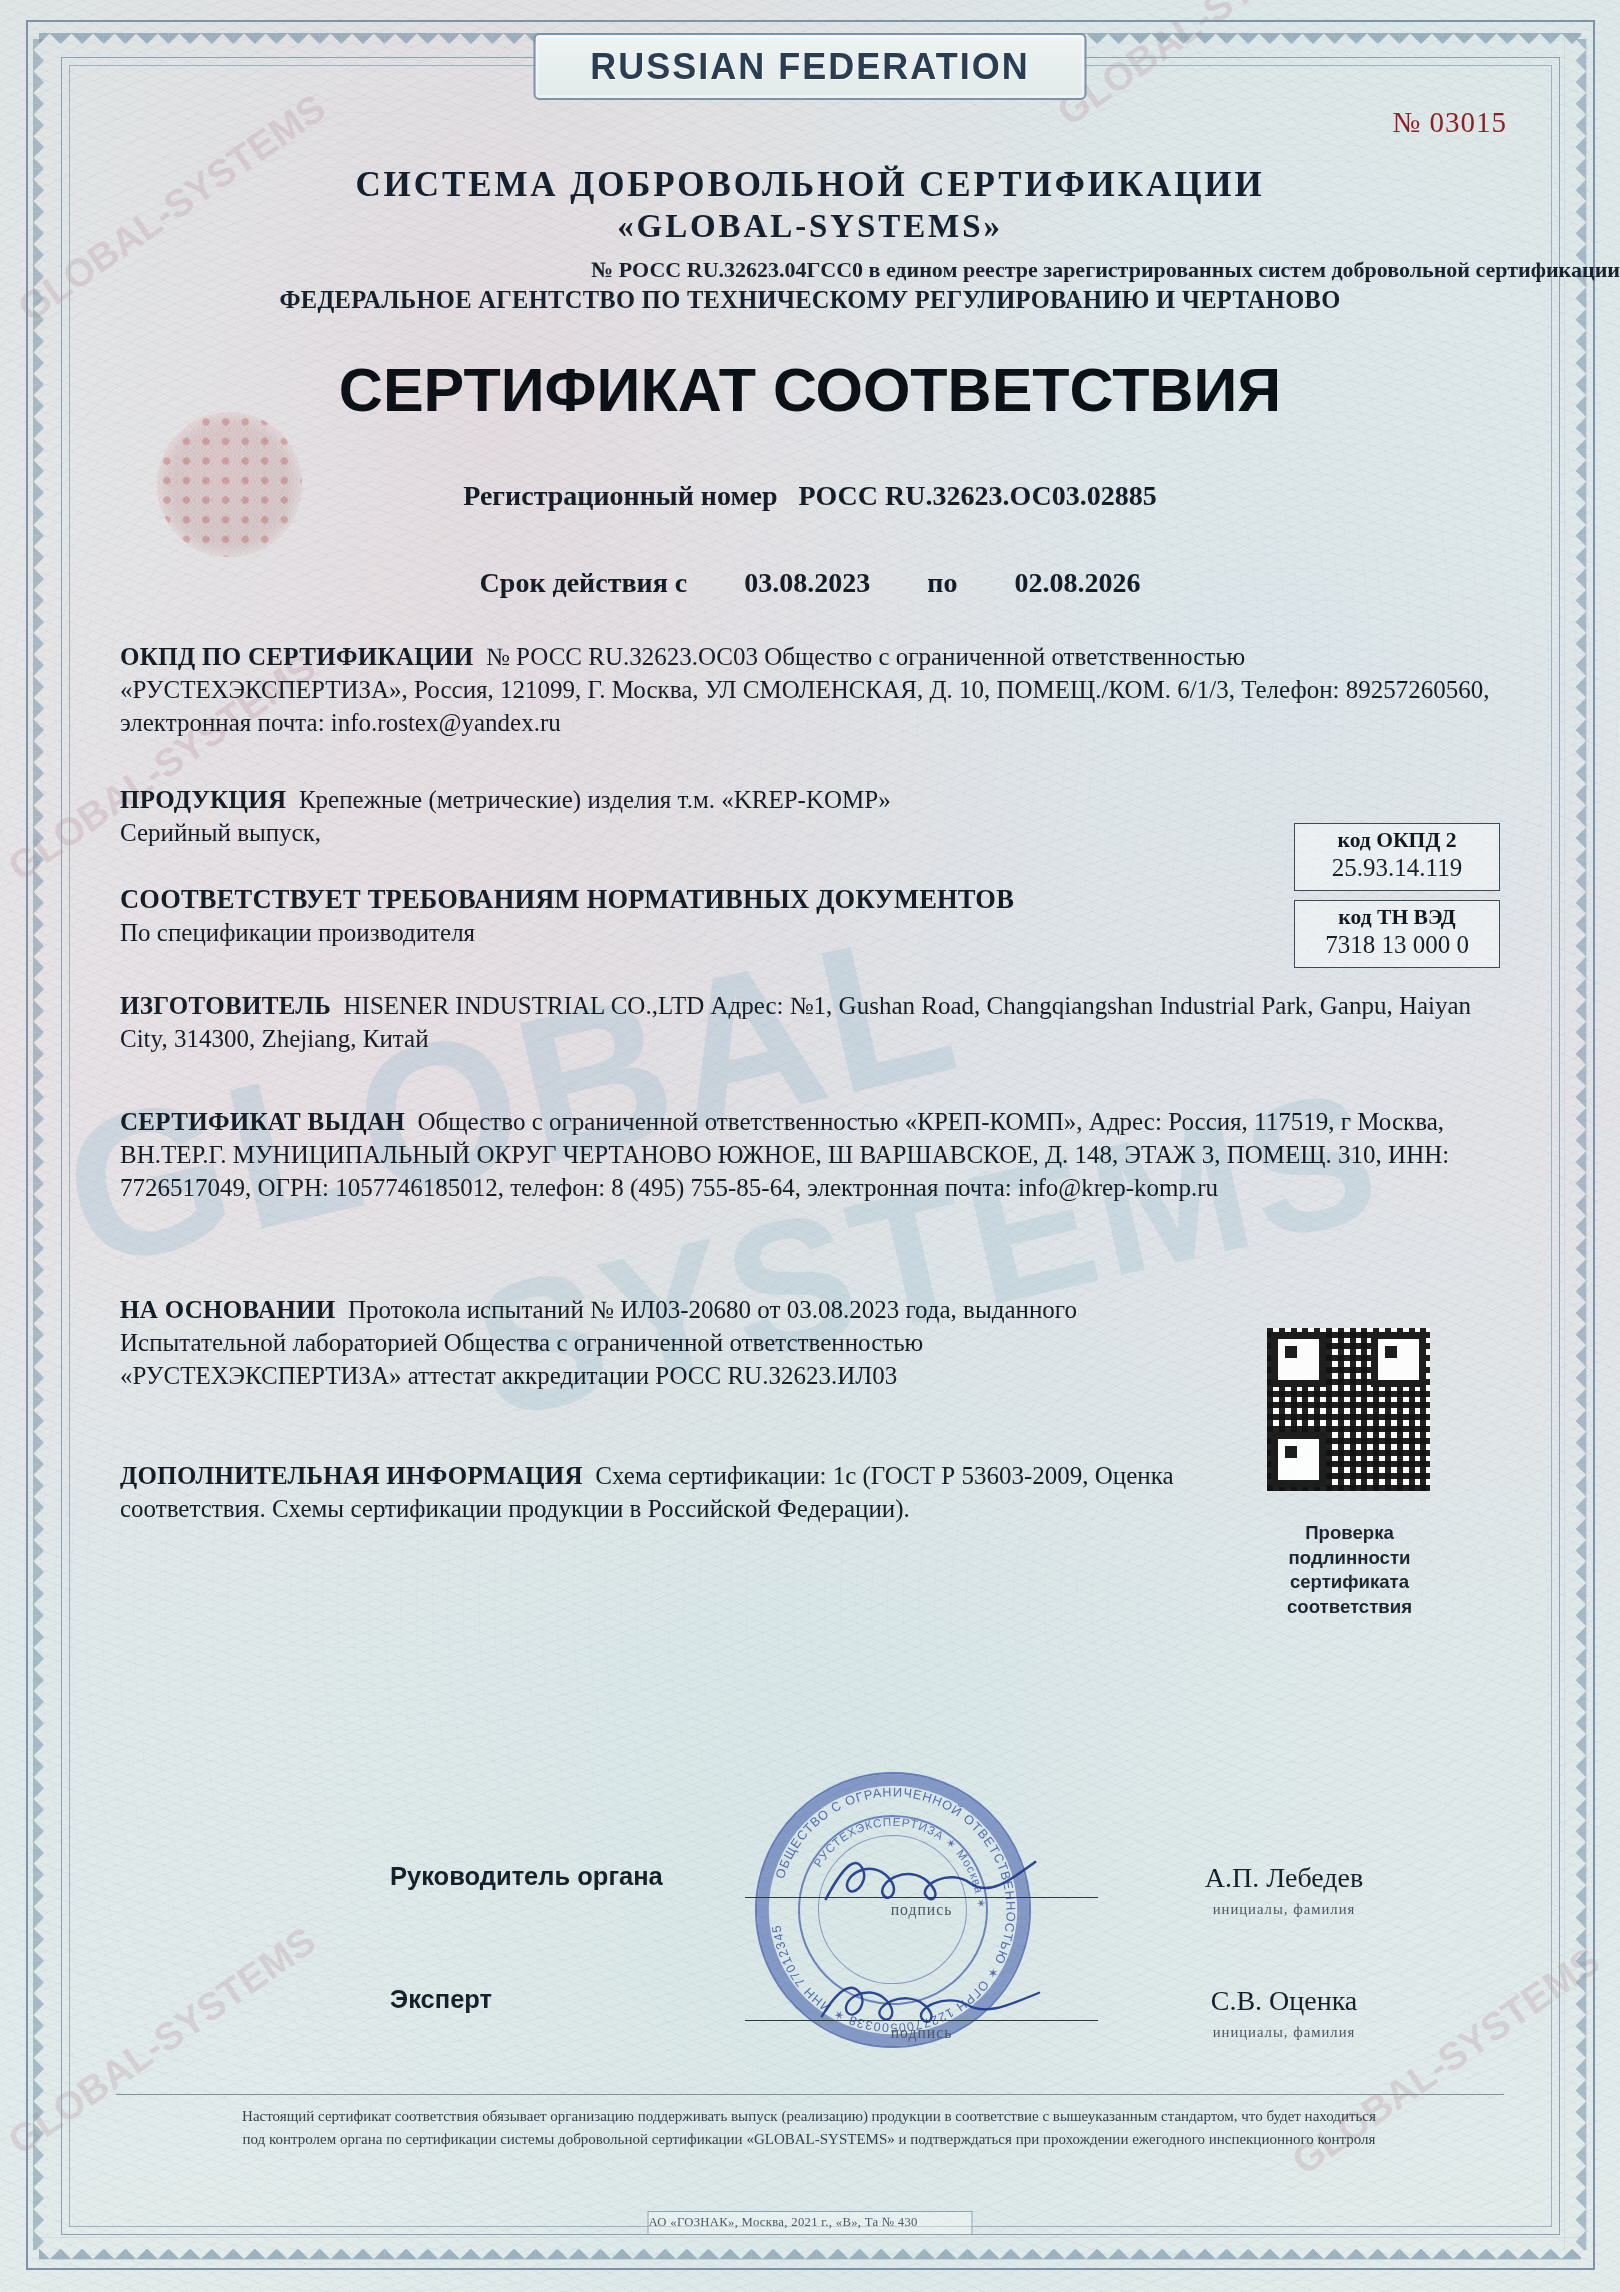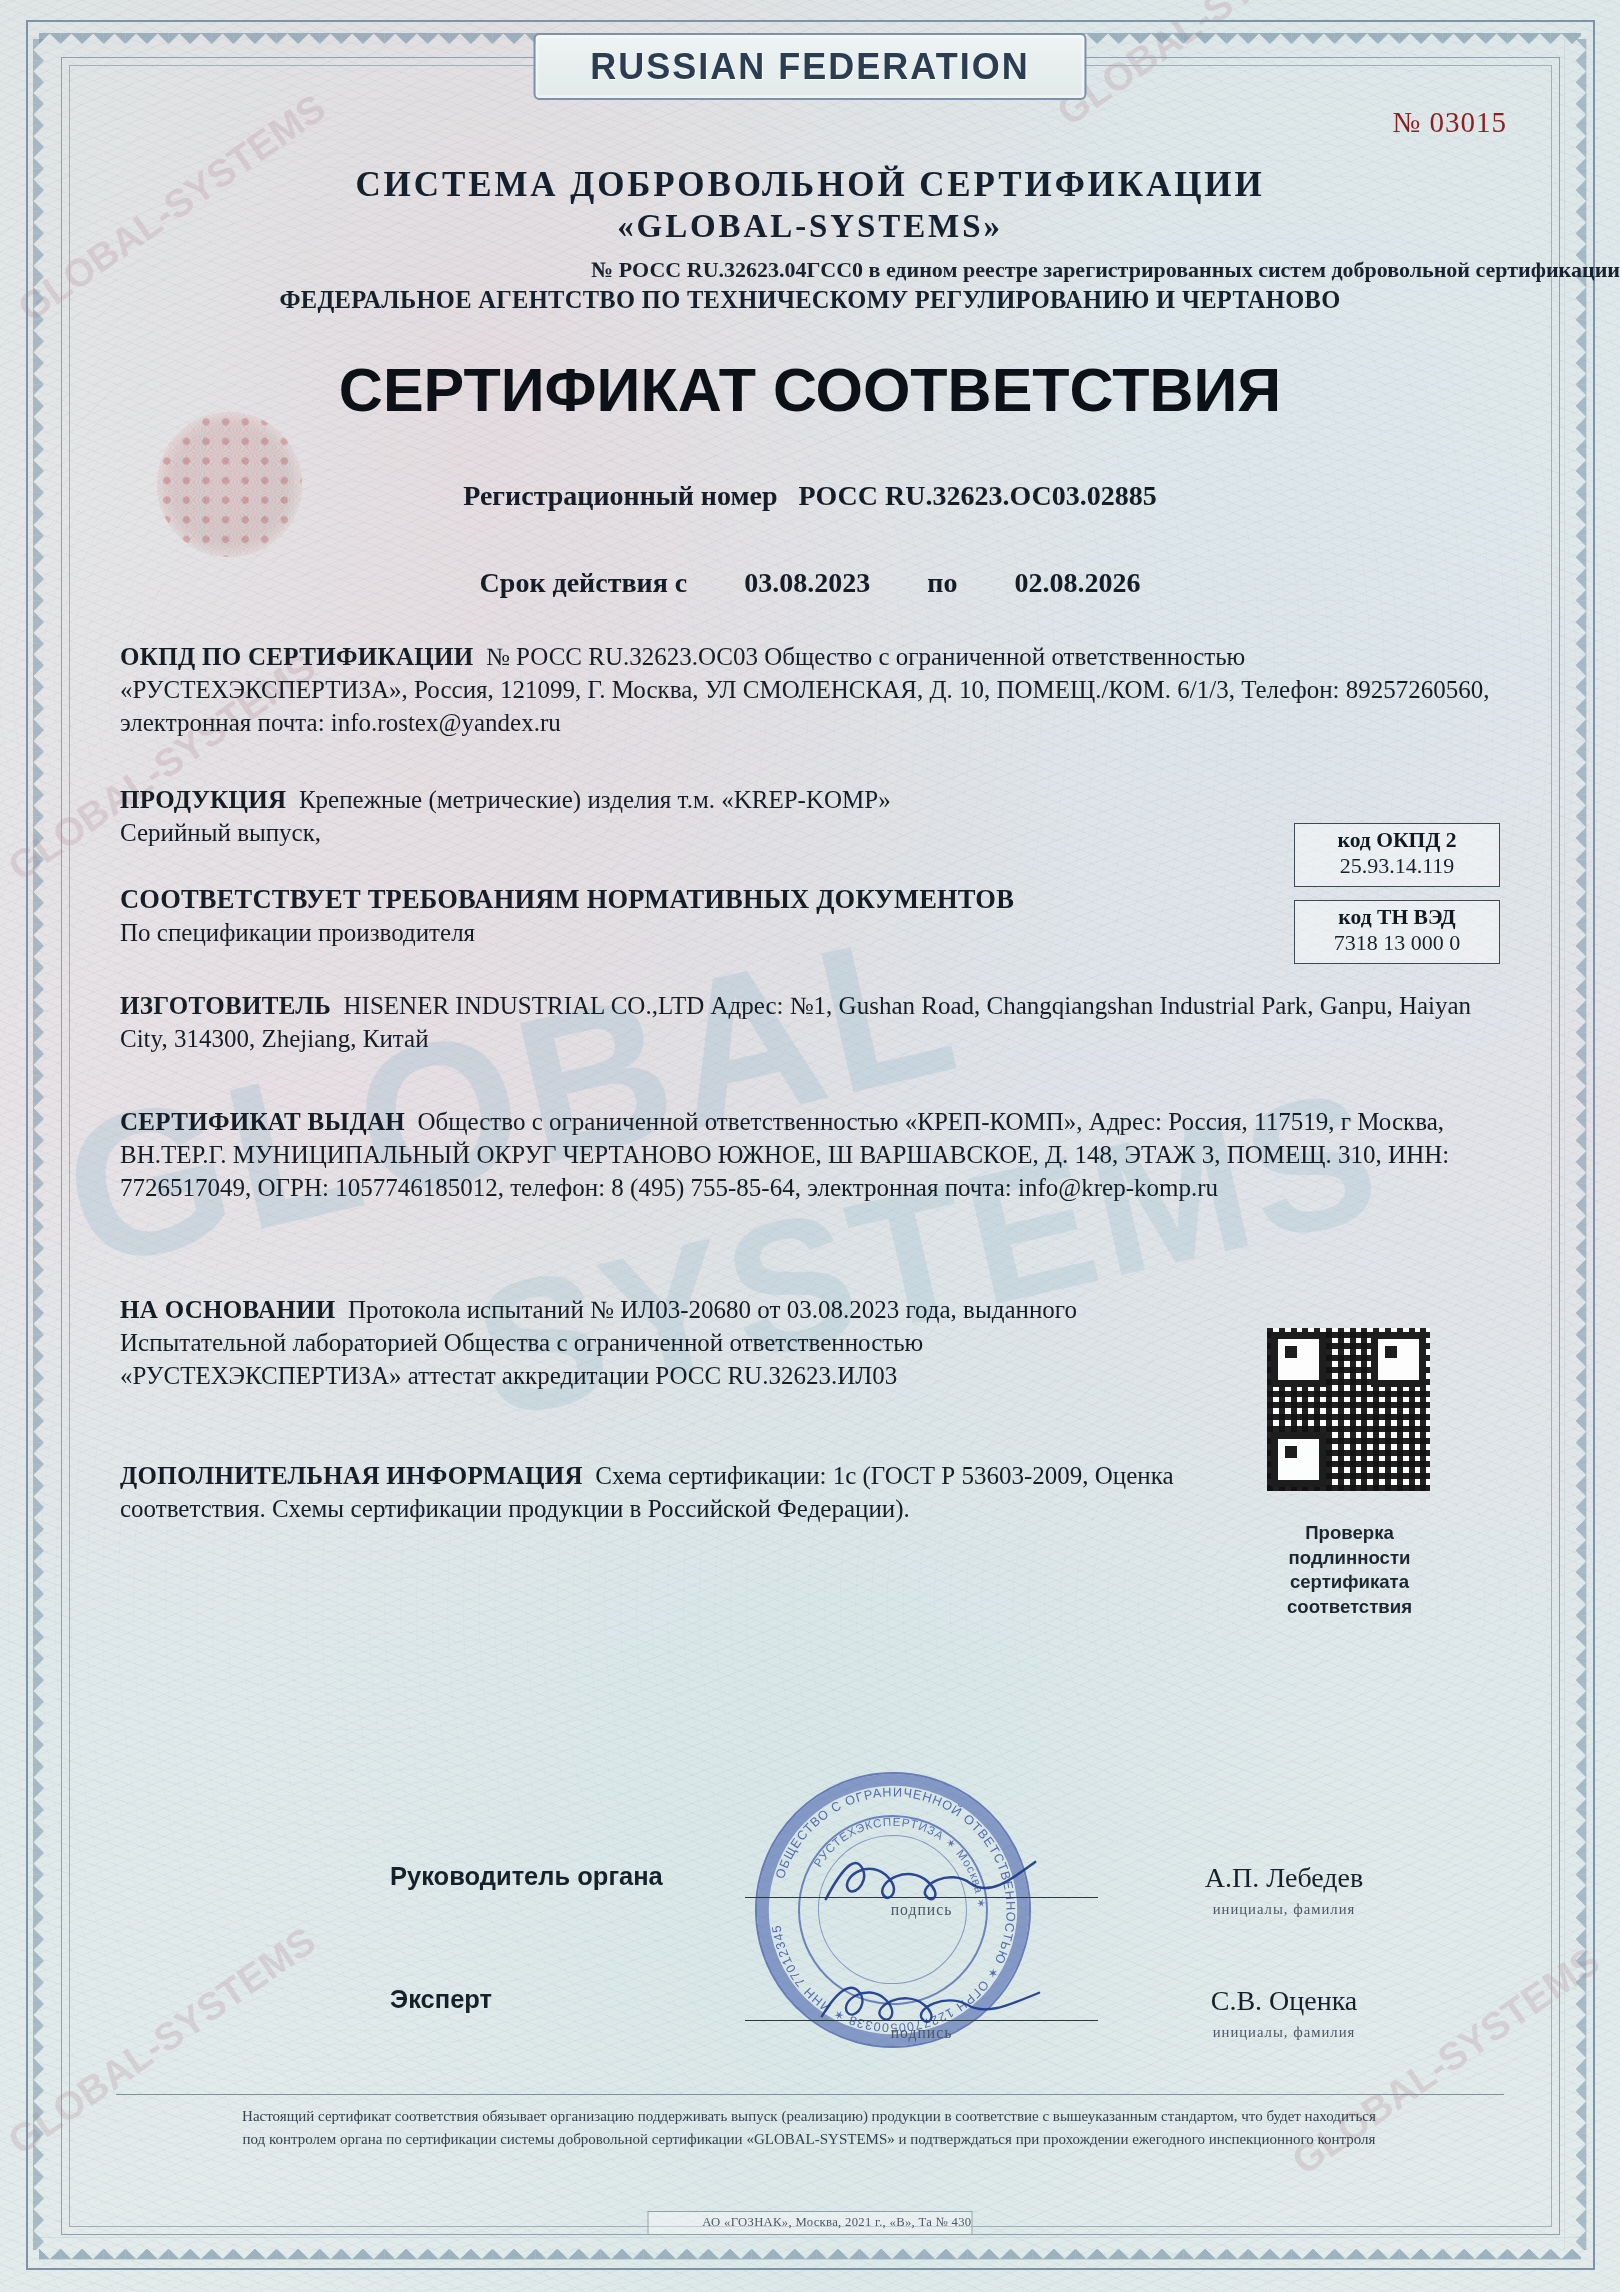--- a/index.html
+++ b/index.html
@@ -297,21 +297,21 @@
     box-sizing: border-box;
   }
   .code-box .ttl {
     font-weight: bold;
     font-size: 21.6px;
     color: #101820;
     display: block;
     line-height: 1.15;
   }
   .code-box .val {
-    font-size: 22px;
+    font-size: 25px;
     color: #16202b;
     display: block;
     line-height: 1.2;
   }
   .code-okpd { top: 823px; }
   .code-tnved { top: 900px; }
 
   
   .qr {
     position: absolute;
@@ -472,21 +472,21 @@
     position: absolute;
     left: 50%;
     transform: translateX(-50%);
     top: 2211px;
     width: 323px;
     height: 21.6px;
     border: 1px solid #90a1ae;
     background: rgba(255,255,255,0.35);
     font-size: 12.7px;
     color: #4b5865;
-    text-align: right;
+    text-align: left;
     line-height: 20.6px;
     letter-spacing: 0.3px;
   }
 </style>
 </head>
 <body>
 
 <div class="page">
 
   <div class="guilloche"></div>

